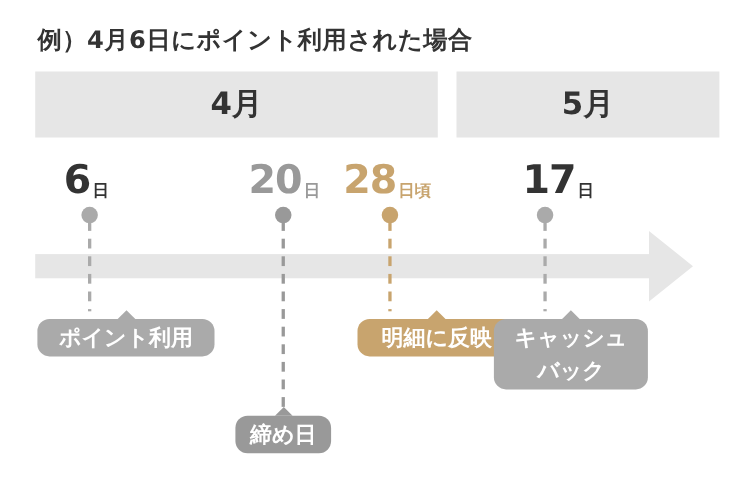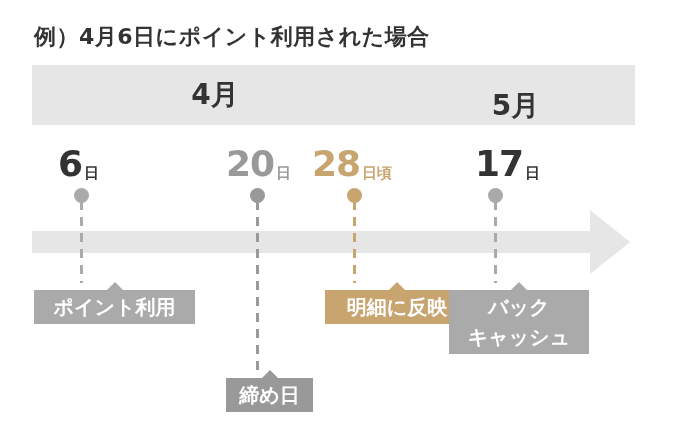--- a/index.html
+++ b/index.html
@@ -12,33 +12,33 @@
     .day { display: flex; align-items: flex-end; white-space: nowrap; font-weight: bold; }
     .day .num { font-size: 36px; line-height: 36px; letter-spacing: -1px; }
     .day .unit { font-size: 15px; line-height: 18px; margin-left: 2px; }
     .arrow-shaft { left: 32px; top: 231px; width: 560px; height: 22px; background: #e6e6e6; }
     .arrow-head { left: 590px; top: 210px; width: 0; height: 0; border-top: 32px solid transparent;
       border-bottom: 32px solid transparent; border-left: 40px solid #e6e6e6; }
     .dot { width: 15px; height: 15px; border-radius: 50%; }
     .dash { width: 3px; background-image: linear-gradient(to bottom, currentColor 0 9px, transparent 9px 16px);
       background-size: 3px 16px; }
     .label { color: #ffffff; font-weight: bold; font-size: 20px; display: flex; align-items: center; justify-content: center;
-      text-align: center; line-height: 30px; }
+      text-align: center; line-height: 30px; border-radius: 11px; }
     .label::before { content: ""; position: absolute; top: -8px; left: 50%; margin-left: -8px; width: 0; height: 0;
       border-left: 8px solid transparent; border-right: 8px solid transparent; border-bottom: 8px solid var(--c); }
   </style>
 </head>
 <body>
 
 <div class="abs title">例）4月6日にポイント利用された場合</div>
 
 <div class="abs month" style="left:32px; width:366px;">
   <span>4月</span>
 </div>
-<div class="abs month" style="left:396px; width:239px;align-items:flex-end;">
+<div class="abs month" style="left:415px; width:239px;">
   <span>5月</span>
 </div>
 
 <div class="abs arrow-shaft"></div>
 <div class="abs arrow-head"></div>
 
 <div class="abs day" style="left:58px; top:146px; color:#333333;">
   <span class="num">6</span>
   <span class="unit">日</span>
 </div>
@@ -47,36 +47,36 @@
 <div class="abs label" style="left:34px; top:290px; width:161px; height:34px; background:#aaaaaa; --c:#aaaaaa;">
   <span>ポイント利用</span>
 </div>
 
 <div class="abs day" style="left:226px; top:146px; color:#999999;">
   <span class="num">20</span>
   <span class="unit">日</span>
 </div>
 <div class="abs dot" style="left:250px; top:188px; background:#999999;"></div>
 <div class="abs dash" style="left:256px; top:201px; height:170px; color:#999999;"></div>
-<div class="abs label" style="left:214px; top:378px; width:87px; height:34px; background:#999999;margin-left:12px; --c:#999999;">
+<div class="abs label" style="left:214px; top:378px; width:87px; height:34px; background:#999999; --c:#999999;">
   <span>締め日</span>
 </div>
 
 <div class="abs day" style="left:312px; top:146px; color:#c8a46e;">
   <span class="num">28</span>
   <span class="unit">日頃</span>
 </div>
 <div class="abs dot" style="left:347px; top:188px; background:#c8a46e;"></div>
 <div class="abs dash" style="left:353px; top:201px; height:82px; color:#c8a46e;"></div>
 <div class="abs label" style="left:292px; top:290px; width:144px; height:34px; background:#c8a46e;margin-left:33px; --c:#c8a46e;">
   <span>明細に反映</span>
 </div>
 
 <div class="abs day" style="left:475px; top:146px; color:#333333;">
   <span class="num">17</span>
   <span class="unit">日</span>
 </div>
 <div class="abs dot" style="left:488px; top:188px; background:#aaaaaa;"></div>
 <div class="abs dash" style="left:494px; top:201px; height:82px; color:#aaaaaa;"></div>
 <div class="abs label" style="left:449px; top:290px; width:140px; height:64px; background:#aaaaaa; --c:#aaaaaa; flex-direction:column;">
+  <span>キャッシュ</span>
   <span>バック</span>
-  <span>キャッシュ</span>
 </div>
 
 </body></html>

